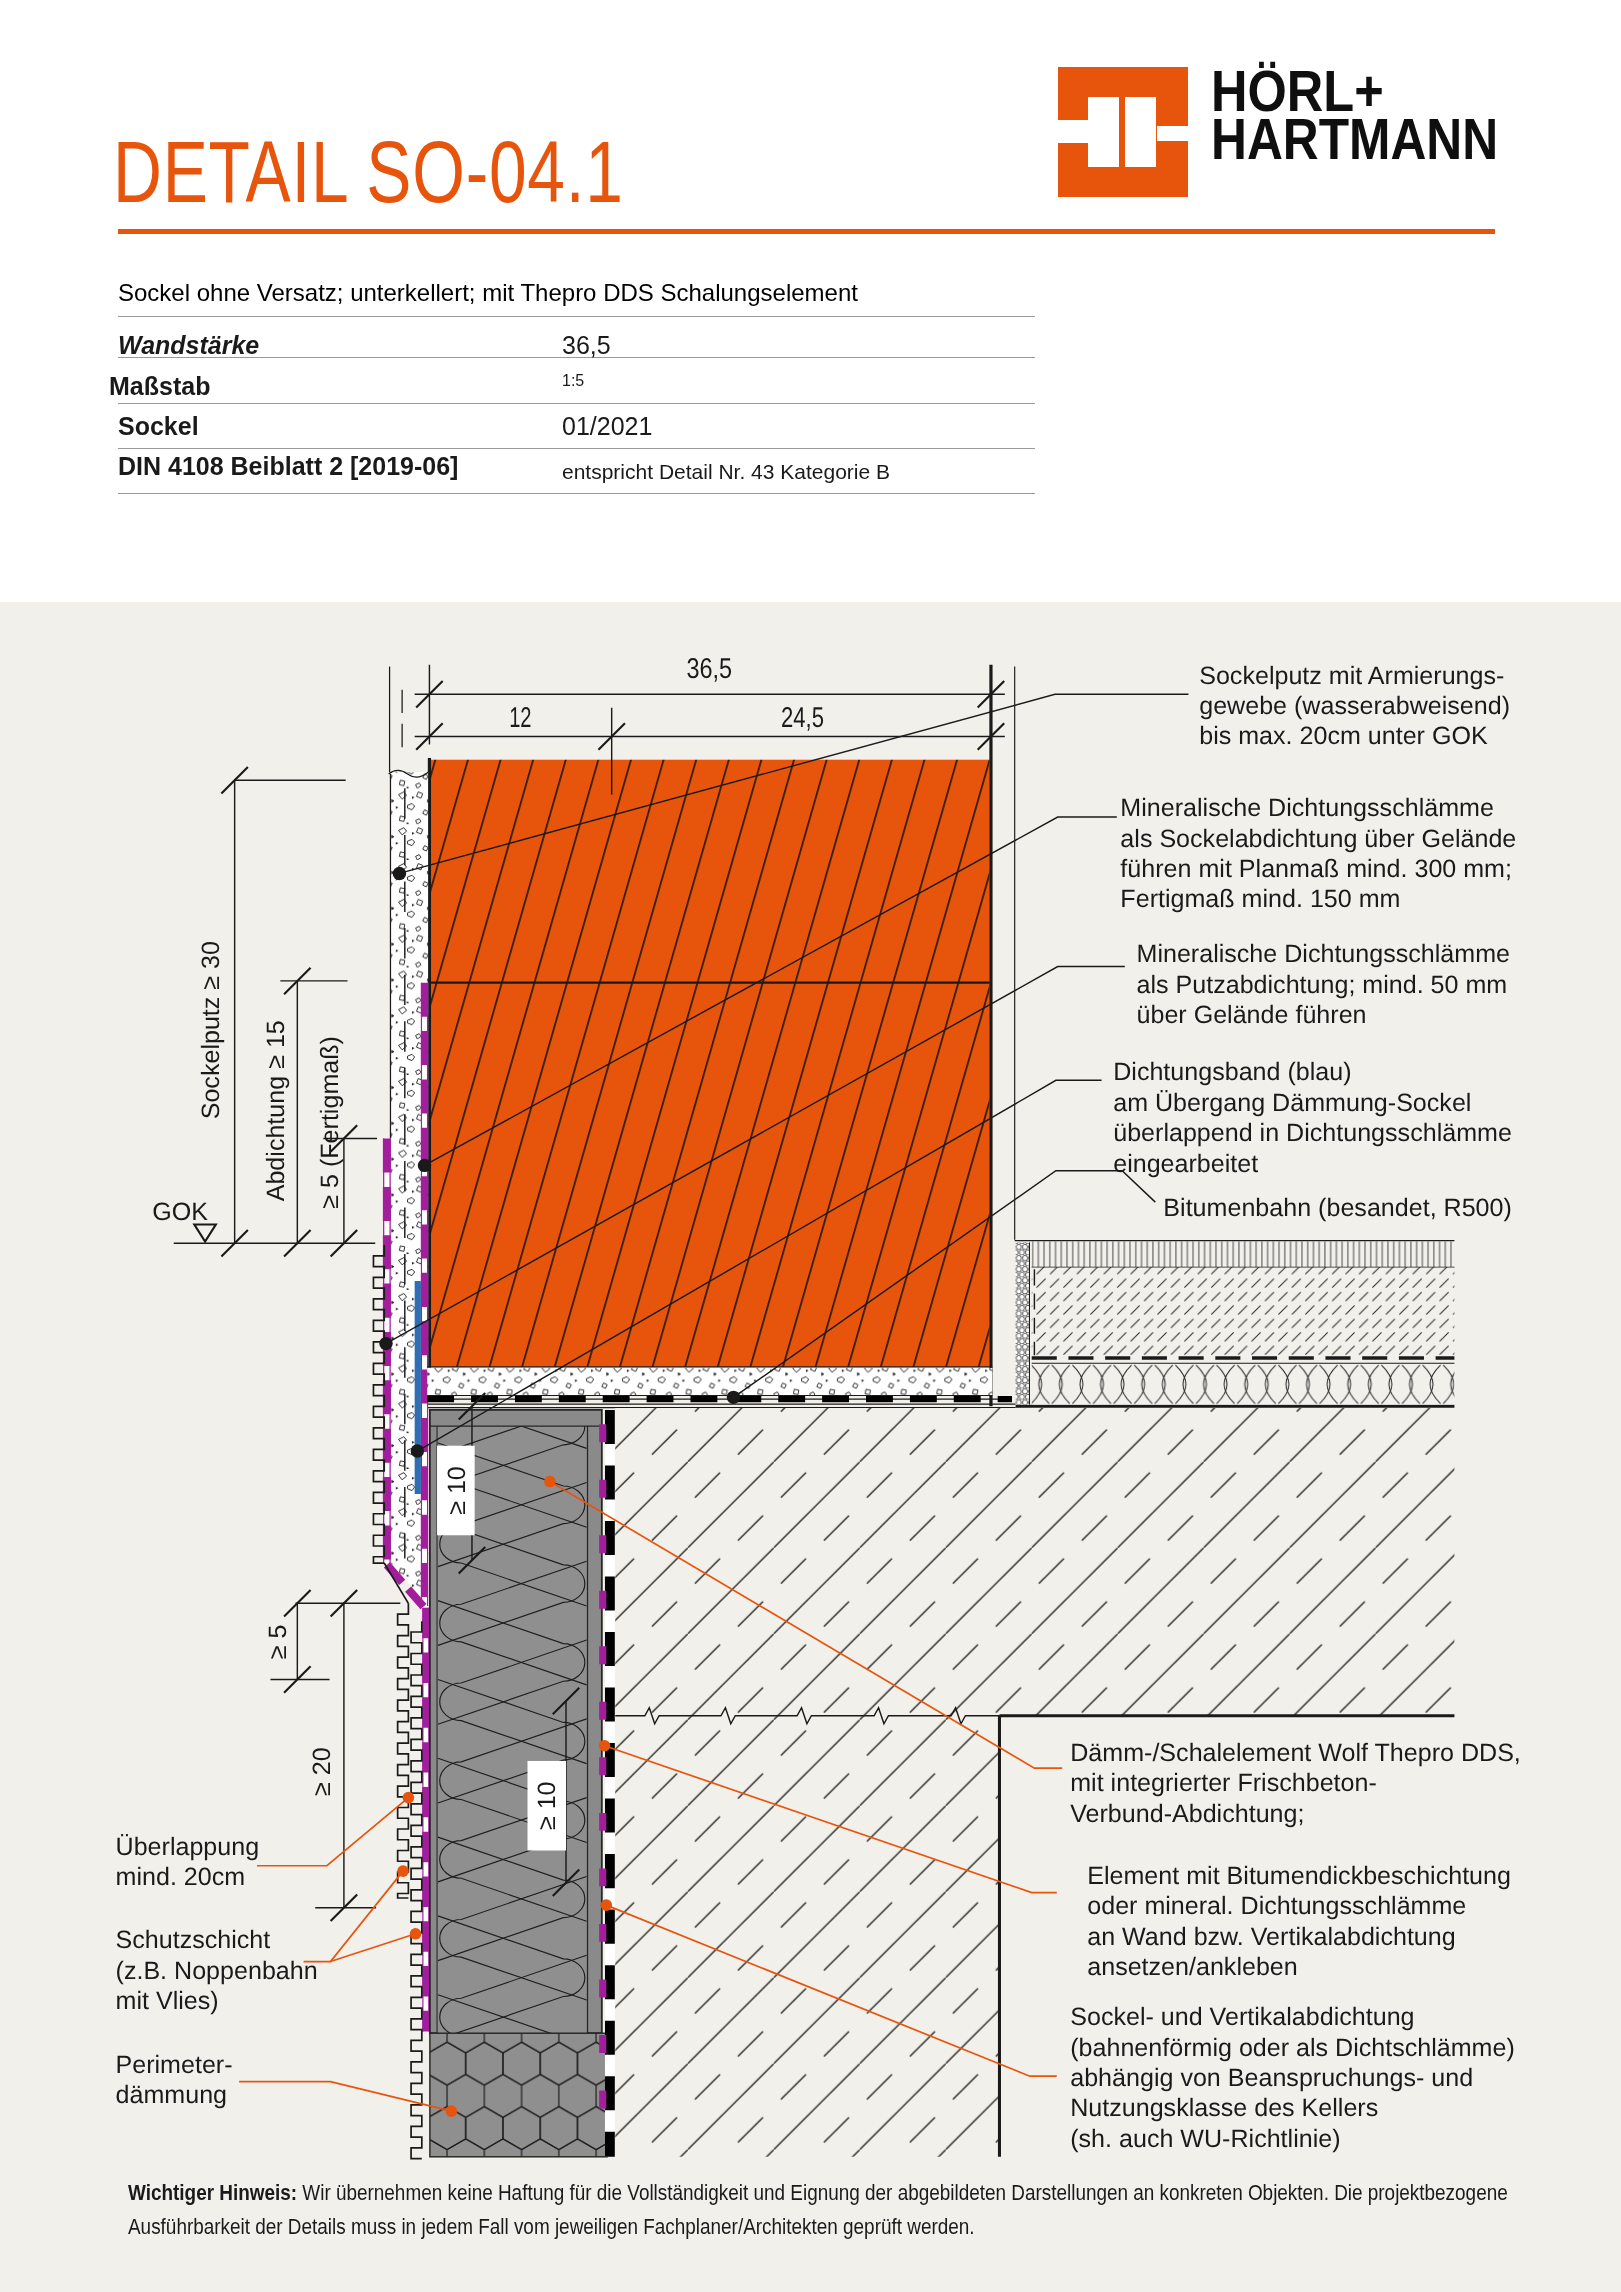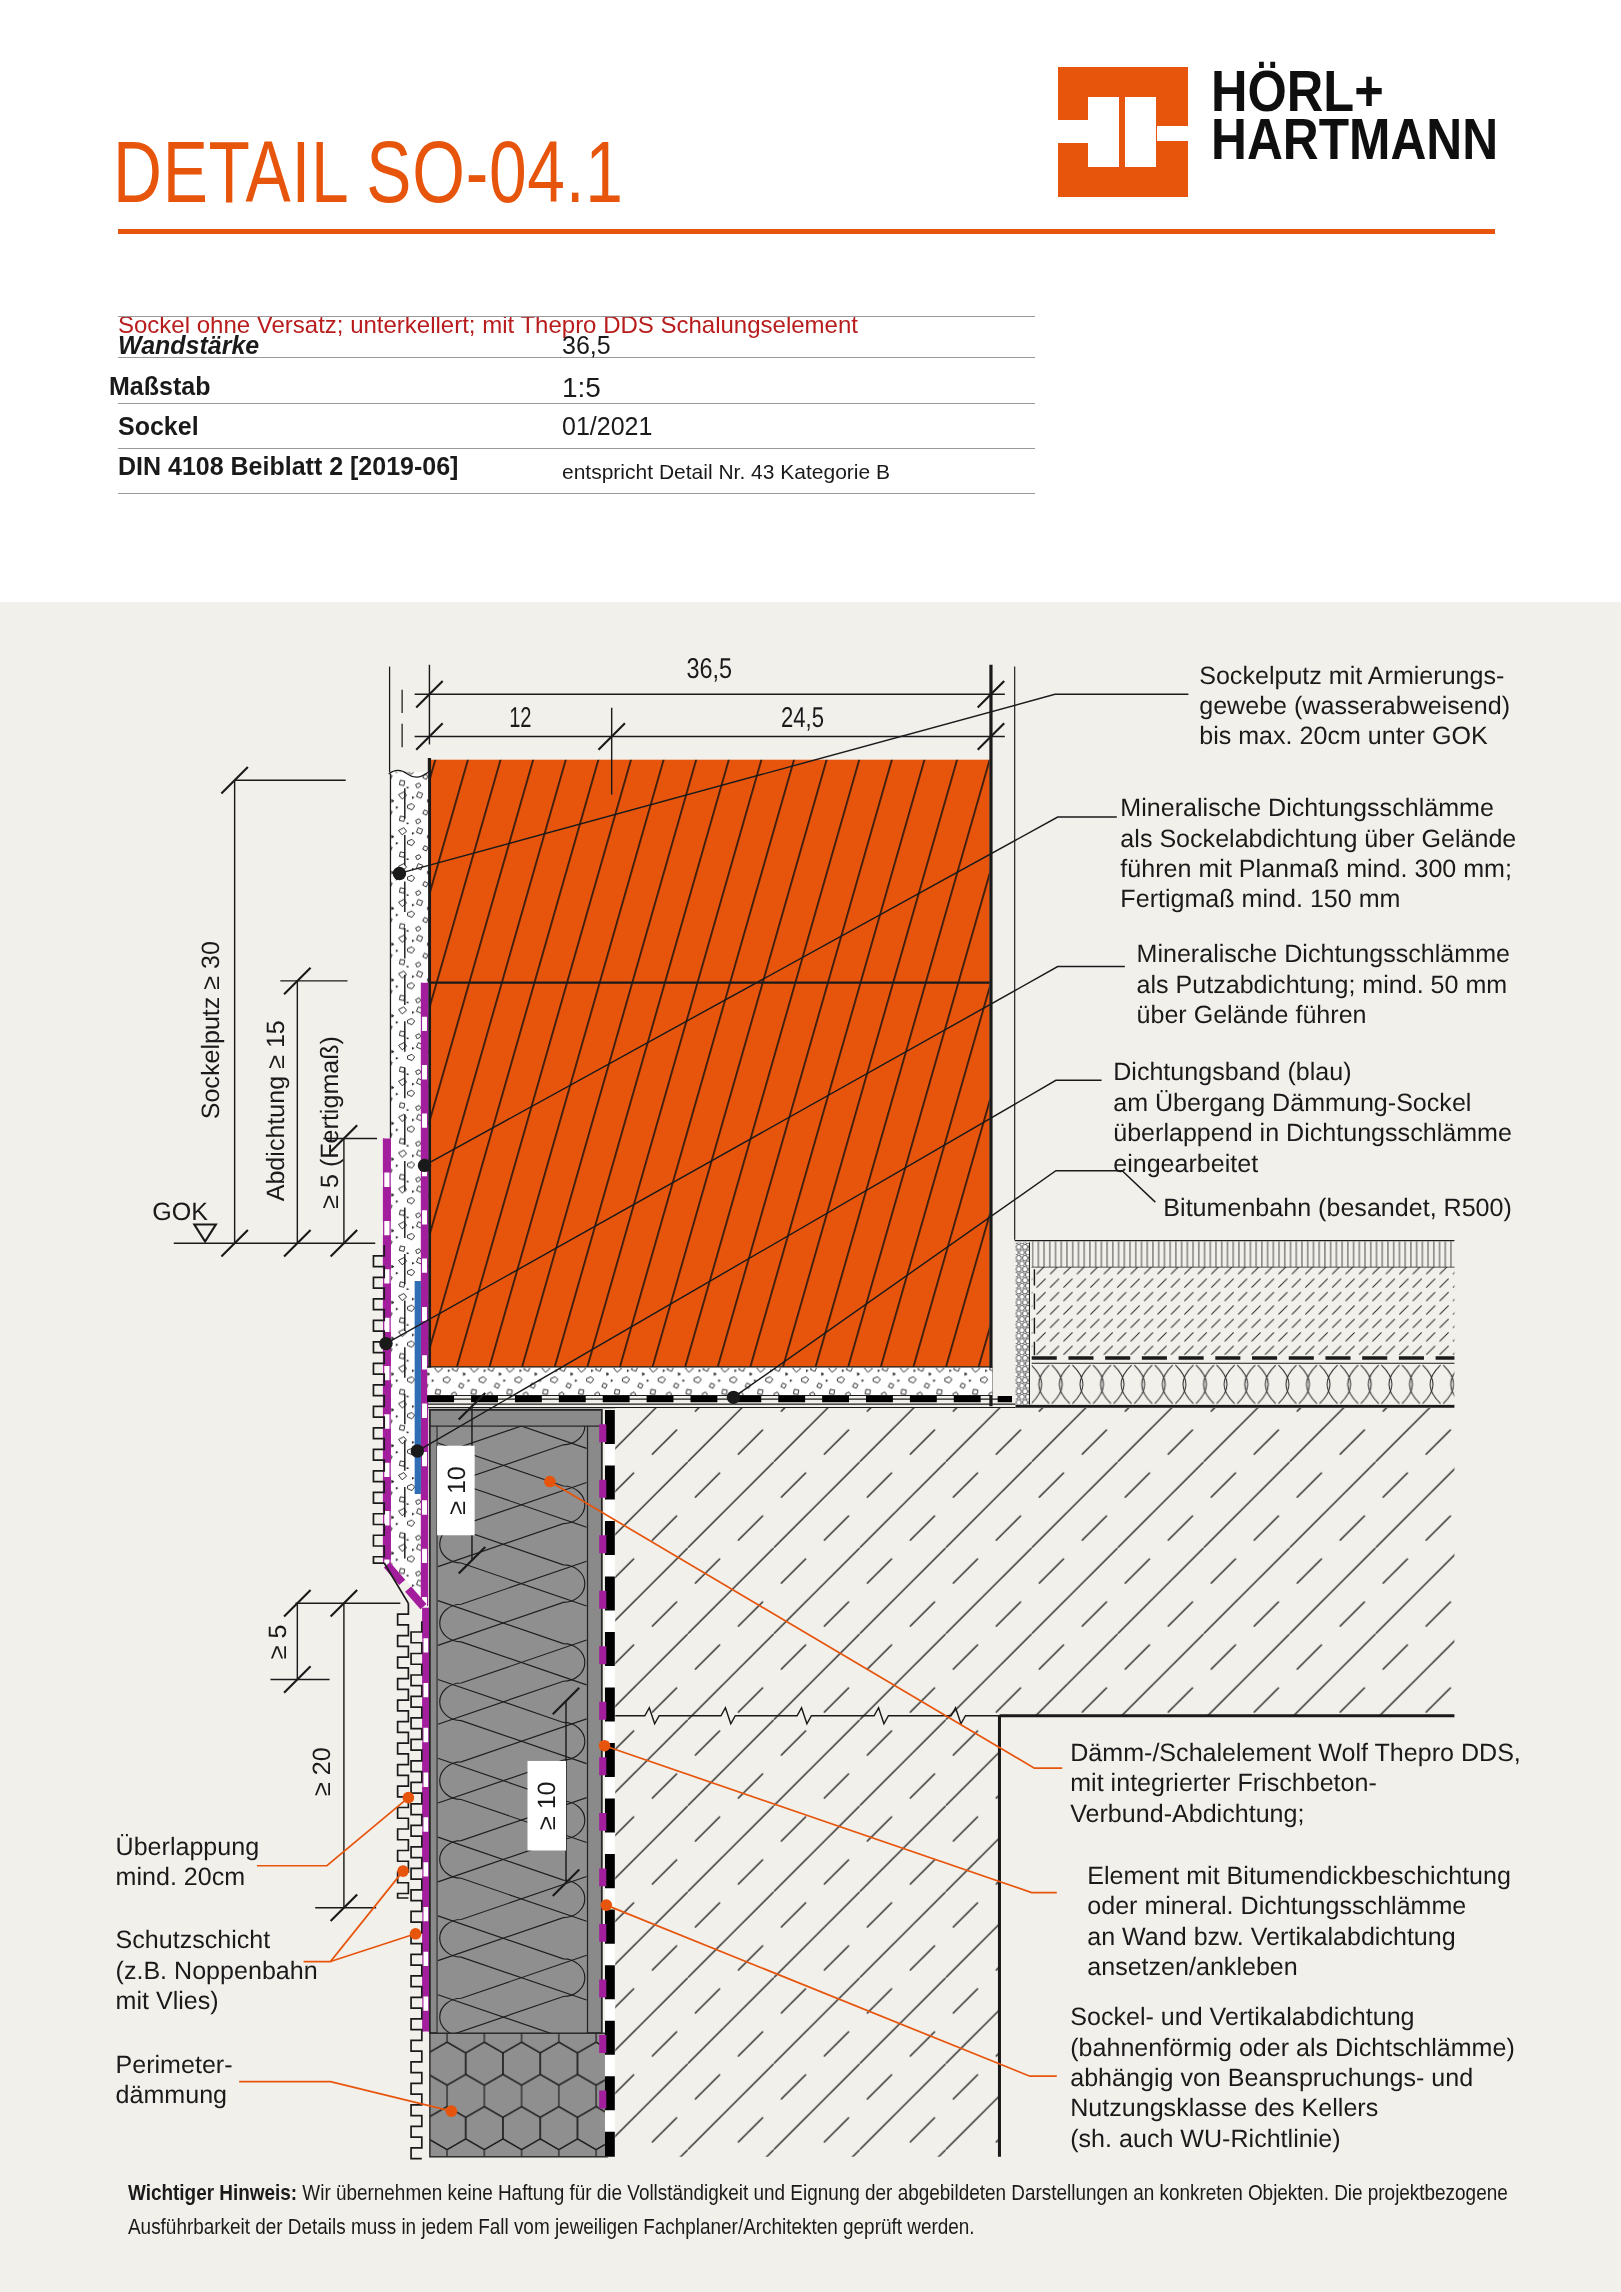--- a/index.html
+++ b/index.html
@@ -18,31 +18,31 @@
 <div class="abs" style="left:1058px; top:67px; width:130px; height:130px; background:#E7550D;">
   <div class="abs" style="left:30px; top:29.6px; width:31px; height:70px; background:#fff;"></div>
   <div class="abs" style="left:67px; top:29.6px; width:31px; height:70px; background:#fff;"></div>
   <div class="abs" style="left:0px; top:53px; width:30px; height:23px; background:#fff;"></div>
   <div class="abs" style="left:99px; top:59px; width:31px; height:15px; background:#fff;"></div>
 </div>
 
 <div class="abs" style="left:1211px; top:58px; font-size:57px; font-weight:bold; color:#0f0f0f; transform-origin:left top; transform:scaleX(0.887); white-space:nowrap;">HÖRL+</div>
 <div class="abs" style="left:1211px; top:106px; font-size:57px; font-weight:bold; color:#0f0f0f; transform-origin:left top; transform:scaleX(0.872); white-space:nowrap;">HARTMANN</div>
 
-<div class="abs" style="left:118px; top:279px; font-size:24px; color:#b91c1c;margin-top:32px;">Sockel ohne Versatz; unterkellert; mit Thepro DDS Schalungselement</div>
+<div class="abs" style="left:118px; top:279px; font-size:24px; color:#000000;">Sockel ohne Versatz; unterkellert; mit Thepro DDS Schalungselement</div>
 
 <div class="abs" style="left:118px; top:316px; width:917px; border-top:0.9px solid #999;"></div>
 <div class="abs" style="left:118px; top:357px; width:917px; border-top:0.9px solid #999;"></div>
 <div class="abs" style="left:118px; top:403px; width:917px; border-top:0.9px solid #999;"></div>
 <div class="abs" style="left:118px; top:448px; width:917px; border-top:0.9px solid #999;"></div>
 <div class="abs" style="left:118px; top:493px; width:917px; border-top:0.9px solid #999;"></div>
 <div class="abs" style="left:118px; top:331px; font-size:25px; font-weight:bold;font-style:italic;">Wandstärke</div>
 <div class="abs" style="left:562px; top:331px; font-size:25px;">36,5</div>
 <div class="abs" style="left:109px; top:372px; font-size:25px; font-weight:bold;">Maßstab</div>
-<div class="abs" style="left:562px; top:372px; font-size:28px;">1:5</div>
+<div class="abs" style="left:562px; top:372px; font-size:16px;">1:5</div>
 <div class="abs" style="left:118px; top:412px; font-size:25px; font-weight:bold;">Sockel</div>
 <div class="abs" style="left:562px; top:412px; font-size:25px;">01/2021</div>
 <div class="abs" style="left:118px; top:452px; font-size:25px; font-weight:bold;">DIN 4108 Beiblatt 2 [2019-06]</div>
 <div class="abs" style="left:562px; top:448px; font-size:21px;margin-top:12px;">entspricht Detail Nr. 43 Kategorie B</div>
 
 <div class="abs" style="left:0; top:602px; width:1621px; height:1691px; background:#F2F0EB;"></div>
 
 <svg class="abs" style="left:0; top:602px;" width="1621" height="1691" viewBox="0 672 1810 1888">
 
 <defs>

